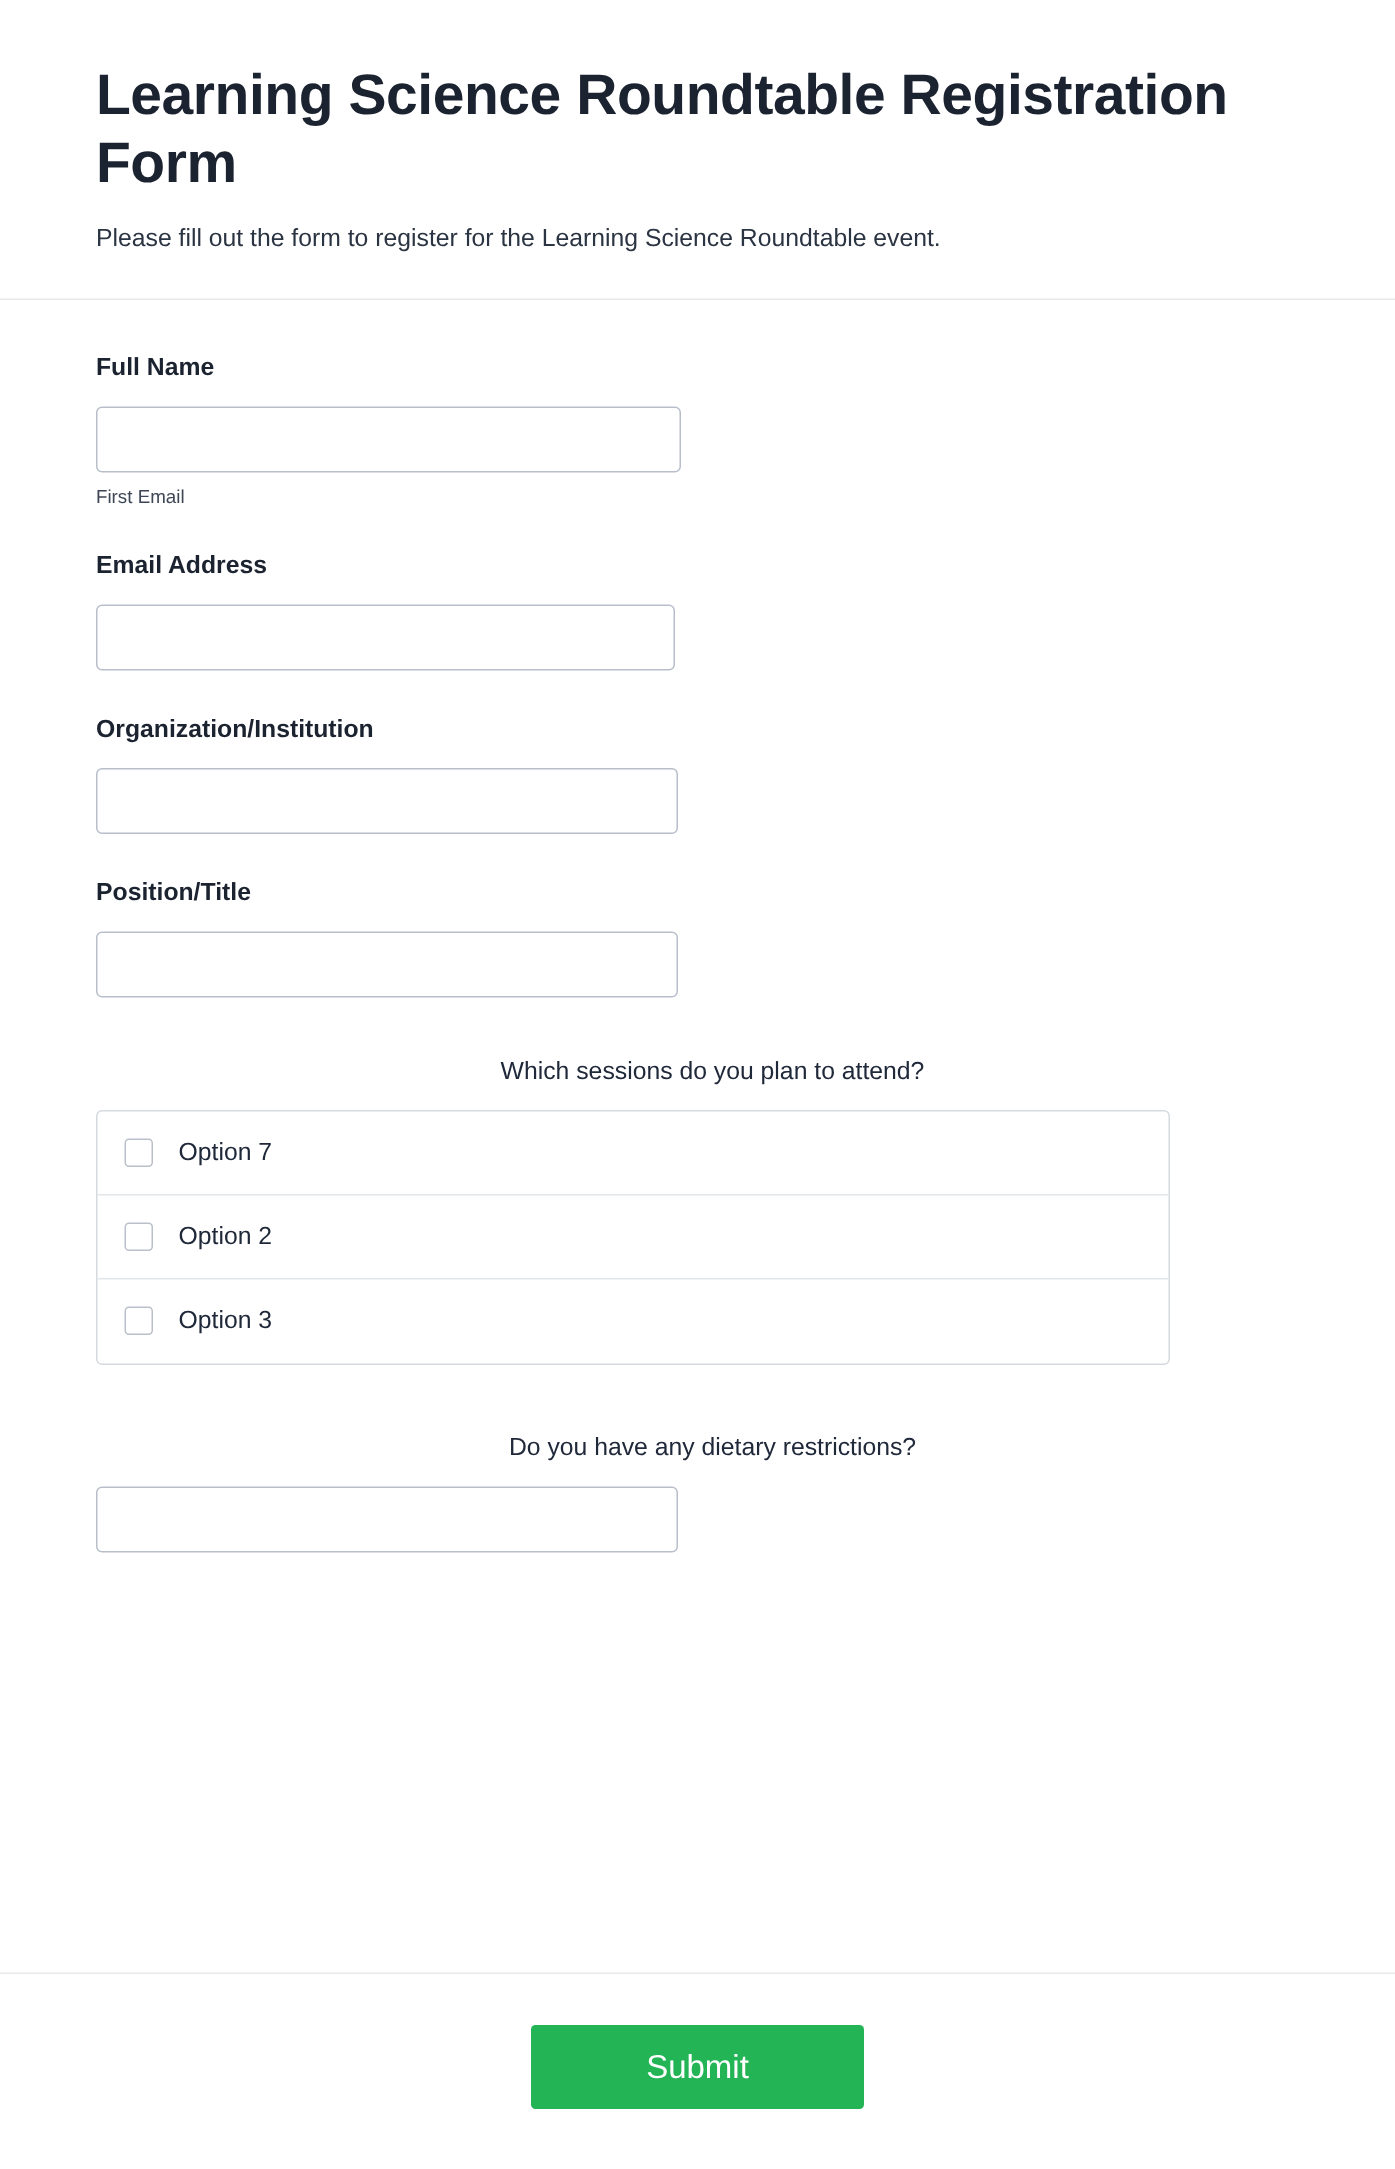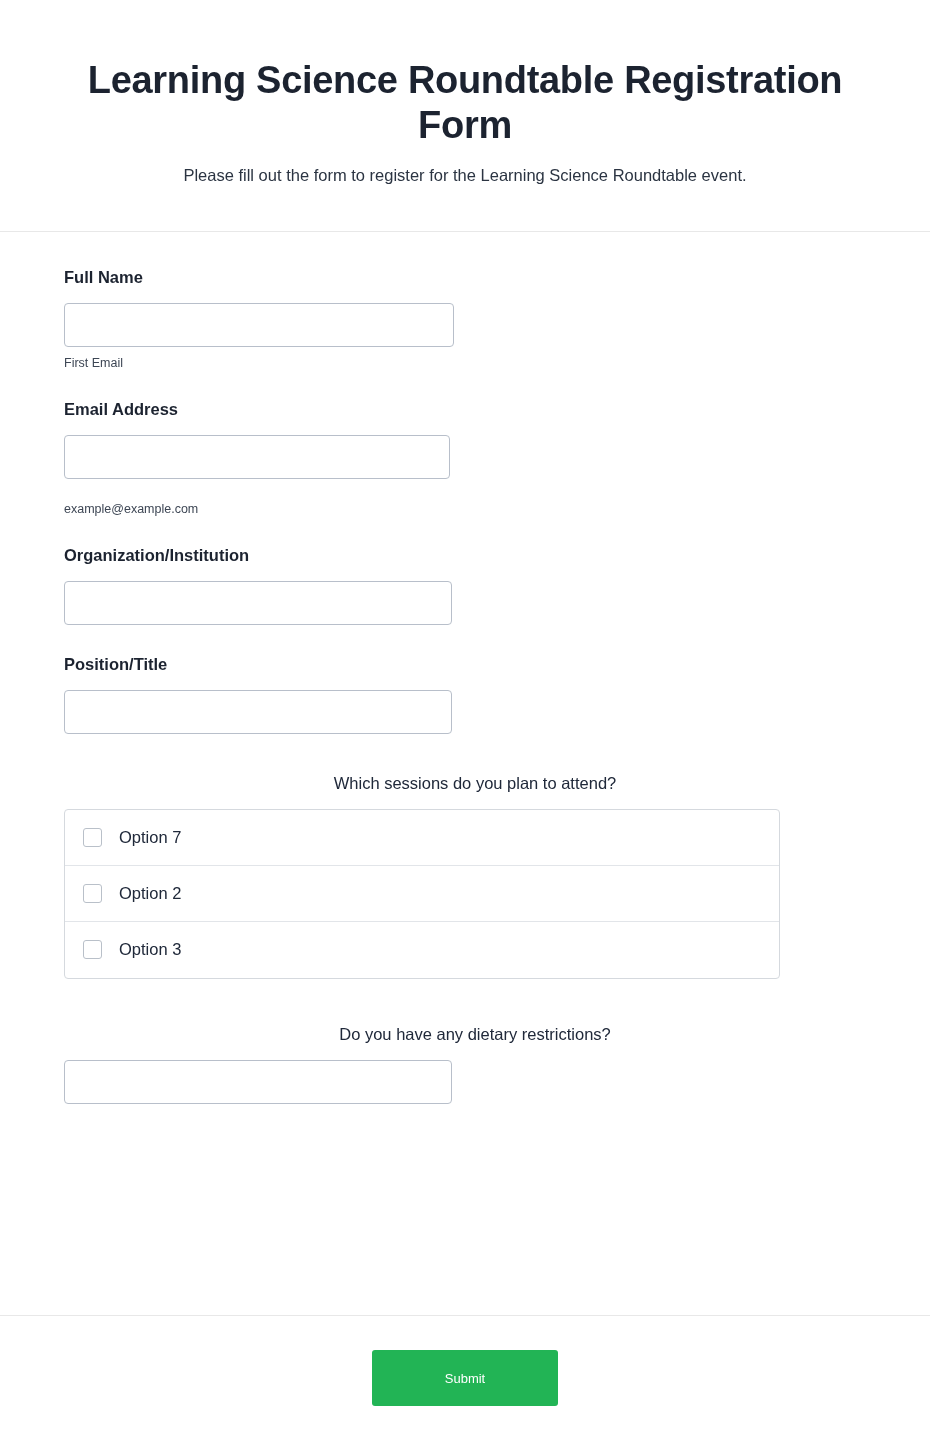--- a/index.html
+++ b/index.html
@@ -14,37 +14,36 @@
     min-height: 1446px;
     margin: 0 auto;
     background: #ffffff;
     position: relative;
     display: flex;
     flex-direction: column;
   }
 
   
   .form-header {
-    padding: 58px 64px 28px 64px;
+    padding: 42px 64px 28px 64px;
     border-bottom: 1px solid #e8e8e8;
-    text-align: center;
   }
   .form-title {
     font-size: 38px;
     line-height: 1.18;
     font-weight: bold;
     color: #1c2330;
     margin: 0 0 16px 0;
     letter-spacing: -0.3px;
     max-width: 810px;
   }
   .form-subtitle {
     font-size: 16.5px;
     color: #2b3442;
-    margin: 16px;
+    margin: 0;
     line-height: 1.4;
   }
 
   
   .form-body {
     padding: 36px 44px 28px 64px;
     flex: 1 0 auto;
   }
   .field-block {
     margin-bottom: 30px;
@@ -130,23 +129,23 @@
     border-top: 1px solid #e8e8e8;
     padding: 34px 0 40px 0;
     display: flex;
     justify-content: center;
   }
   .submit-button {
     background: #22b455;
     color: #ffffff;
     border: none;
     border-radius: 3px;
-    width: 186px;
+    width: 222px;
     height: 56px;
-    font-size: 13px;
+    font-size: 22px;
     font-family: "Liberation Sans", sans-serif;
     cursor: pointer;
   }
 </style>
 </head>
 <body>
 
 <div class="page">
 
   <div class="form-header">
@@ -162,21 +161,20 @@
         <div class="name-col">
           <input class="text-input" type="text" placeholder="" style="">
           <span class="sublabel">First Email</span>
         </div>
       </div>
     </div>
 
     <div class="field-block email-block">
       <label class="field-label">Email Address</label>
       <input class="text-input" type="text" placeholder="" style="">
-      <span class="sublabel">example@example.com</span>
     </div>
 
     <div class="field-block">
       <label class="field-label">Organization/Institution</label>
       <input class="text-input" type="text" placeholder="" style="">
     </div>
 
     <div class="field-block">
       <label class="field-label">Position/Title</label>
       <input class="text-input" type="text" placeholder="" style="">

